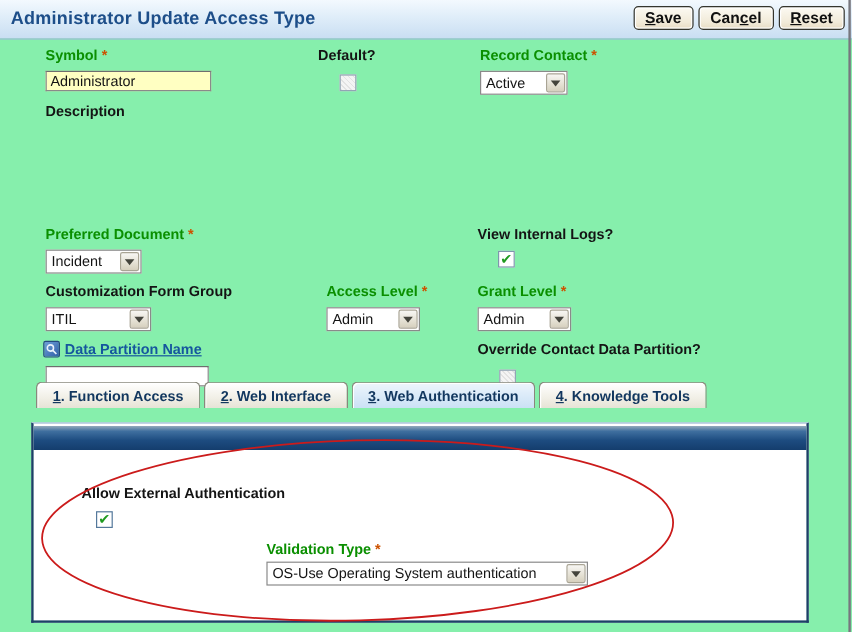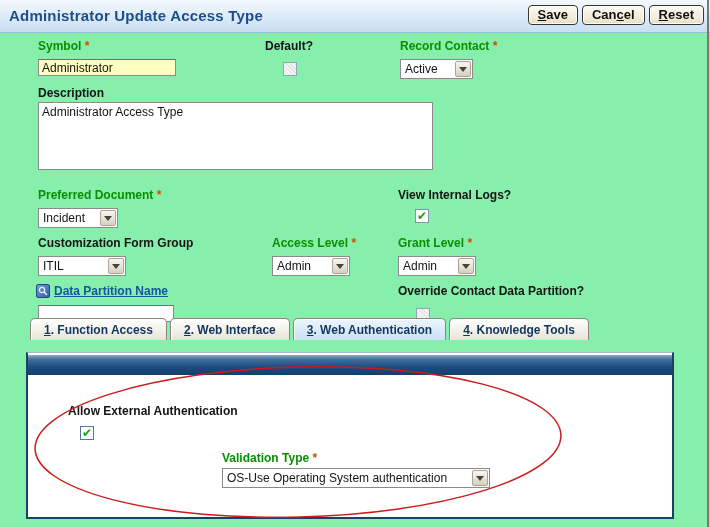--- a/index.html
+++ b/index.html
@@ -113,21 +113,20 @@
   <input class="txt" id="symbol-input" value="Administrator" style="">
   <span class="cb unchecked" id="default-cb"></span>
   <div class="sel" id="record-status-sel">
     <span>Active</span>
     <span class="sbtn">
         <i class="arr"></i>
       </span>
   </div>
 
   <div class="lbl" style="left:38px; top:86px;">Description</div>
-  <textarea id="description-ta" style="">Administrator Access Type</textarea>
 
   <div class="lbl green" style="left:38px; top:188px;"><span>Preferred Document</span> <span class="req">*</span></div>
   <div class="lbl" style="left:398px; top:188px;">View Internal Logs?</div>
   <div class="sel" id="preferred-sel">
     <span>Incident</span>
     <span class="sbtn">
         <i class="arr"></i>
       </span>
   </div>
   <span class="cb checked" id="viewlogs-cb">

